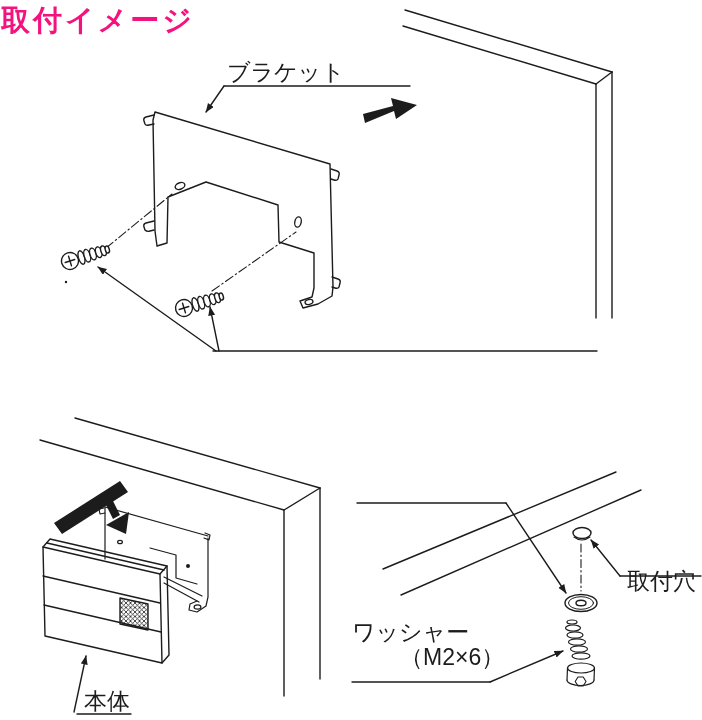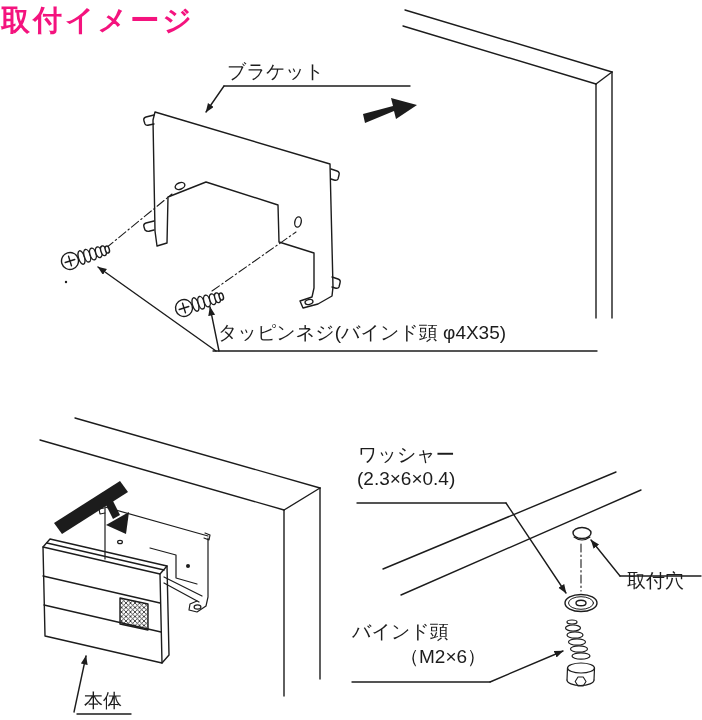--- a/index.html
+++ b/index.html
@@ -4,21 +4,21 @@
 <style>
   :root { --accent:#f4137e; --ink:#1c1c1c; --bg:#ffffff; }
   html,body { margin:0; padding:0; background:#fff; }
   #stage {
     position:relative; width:702px; height:720px; background:var(--bg);
     overflow:hidden; font-family:"Liberation Sans", sans-serif;
   }
   #art { position:absolute; left:0; top:0; }
   .lbl {
     position:absolute; white-space:nowrap; color:var(--ink);
-    font-size:19px; line-height:24px; font-family:"Liberation Sans", sans-serif;text-align:right;
+    font-size:23px; line-height:24px; font-family:"Liberation Sans", sans-serif;text-align:right;
   }
   .title {
     position:absolute; left:1px; top:4px; color:var(--accent);
     font-size:29px; font-weight:800; letter-spacing:3px; line-height:32px;
   }
 </style>
 </head>
 <body>
 
 <div id="stage">
@@ -178,24 +178,21 @@
     <g>
       <path d="M352,682 L490,682"></path>
       <path d="M490,682 L563,651" marker-end="url(#arw)"></path>
     </g>
   </svg>
 
   <div class="title">取付イメージ</div>
 
   <div class="lbl" style="left:227px; top:60px;">ブラケット</div>
 
-  <div class="lbl" style="left:218px; top:321px;">タッピンネジ(バインド頭 φ4X35)</div>
 
-  <div class="lbl" style="left:358px; top:443px;">ワッシャー</div>
-  <div class="lbl" style="left:357px; top:467px;">(2.3×6×0.4)</div>
 
   <div class="lbl" style="left:627px; top:569px;">取付穴</div>
 
-  <div class="lbl" style="left:352px; top:620px;">バインド頭</div>
+  <div class="lbl" style="left:352px; top:620px;">ワッシャー</div>
   <div class="lbl" style="left:352px; top:645px;margin-left:48px;">（M2×6）</div>
 
   <div class="lbl" style="left:84px; top:689px;">本体</div>
 </div>
 
 </body></html>

